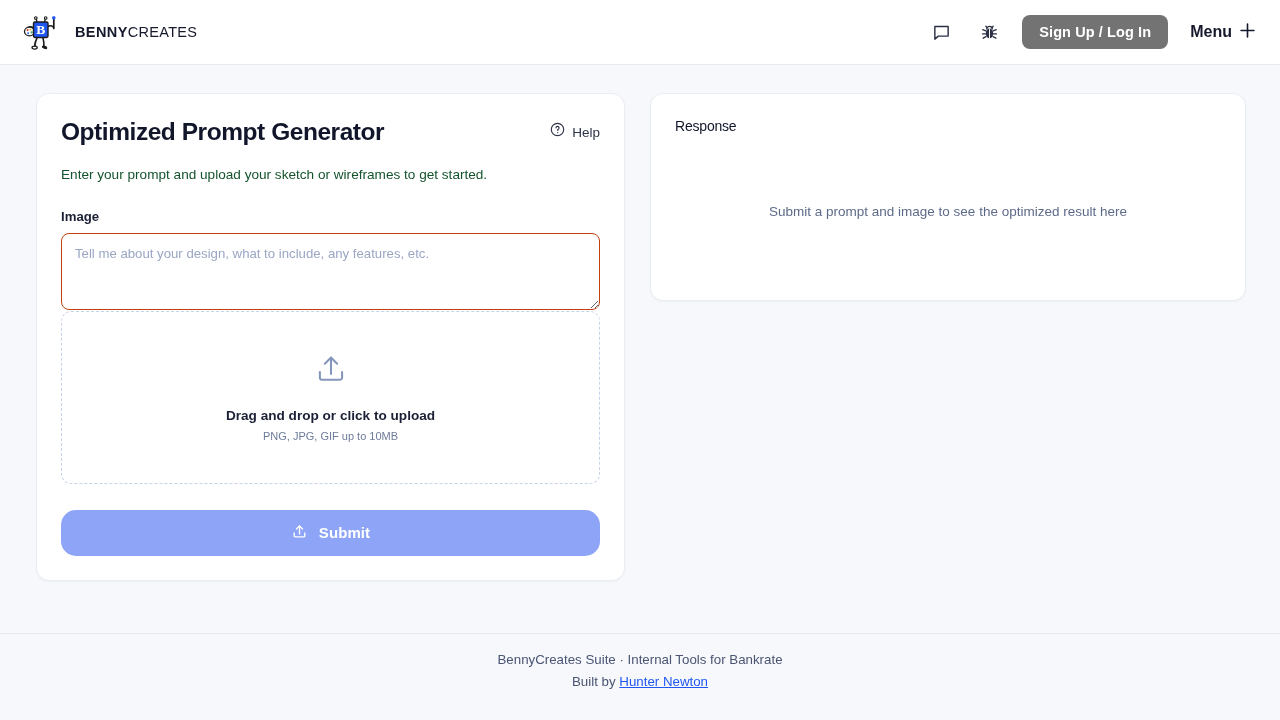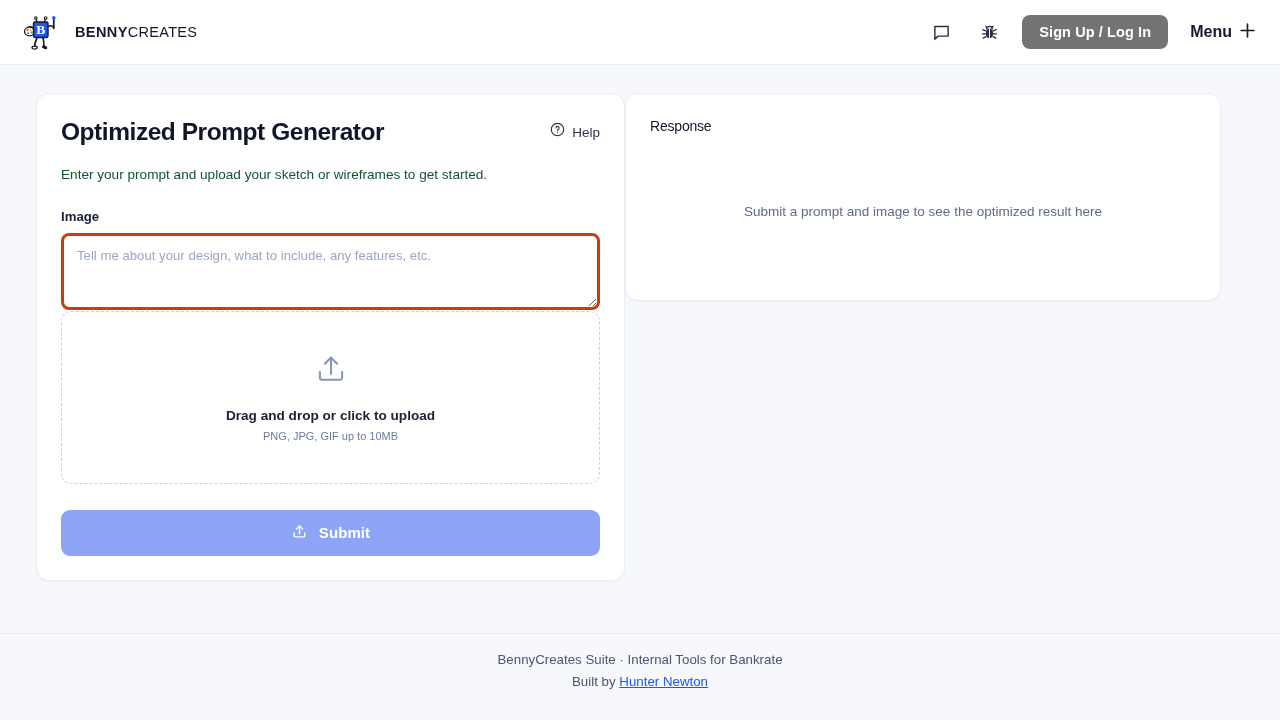--- a/index.html
+++ b/index.html
@@ -92,20 +92,21 @@
     cursor: pointer;
     background: none;
     border: none;
     font-family: "Liberation Sans", sans-serif;
     padding: 0 0 0 4px;
   }
 
   
   .main {
     display: flex;
+    gap: 25px;
     padding: 28px 32px 0 36px;
     align-items: flex-start;
     height: 568px;
   }
 
   .card {
     background: #ffffff;
     border: 1px solid #e9edf4;
     border-radius: 13px;
     box-shadow: 0 1px 2px rgba(20, 30, 60, 0.035);
@@ -163,21 +164,21 @@
     font-weight: 700;
     color: #1b2036;
     margin-top: 24px;
     margin-bottom: 9px;
     display: block;
   }
 
   .prompt-area {
     width: 100%;
     height: 77px;
-    border: 3px solid #c2410c;
+    border: 1px solid #c2410c;
     border-radius: 8px;
     padding: 12px 13px;
     font-family: "Liberation Sans", sans-serif;
     font-size: 13.2px;
     color: #1b2036;
     resize: vertical;
     outline: none;
     display: block;
     background: #fff;
   }
@@ -210,21 +211,21 @@
     color: #6d7b9b;
   }
 
   .submit-btn {
     margin-top: 26px;
     width: 100%;
     height: 46px;
     background: #8da4f7;
     color: #ffffff;
     border: none;
-    border-radius: 9px;
+    border-radius: 15px;
     font-family: "Liberation Sans", sans-serif;
     font-size: 15px;
     font-weight: 700;
     display: flex;
     align-items: center;
     justify-content: center;
     gap: 11px;
     cursor: default;
     letter-spacing: 0.1px;
   }

